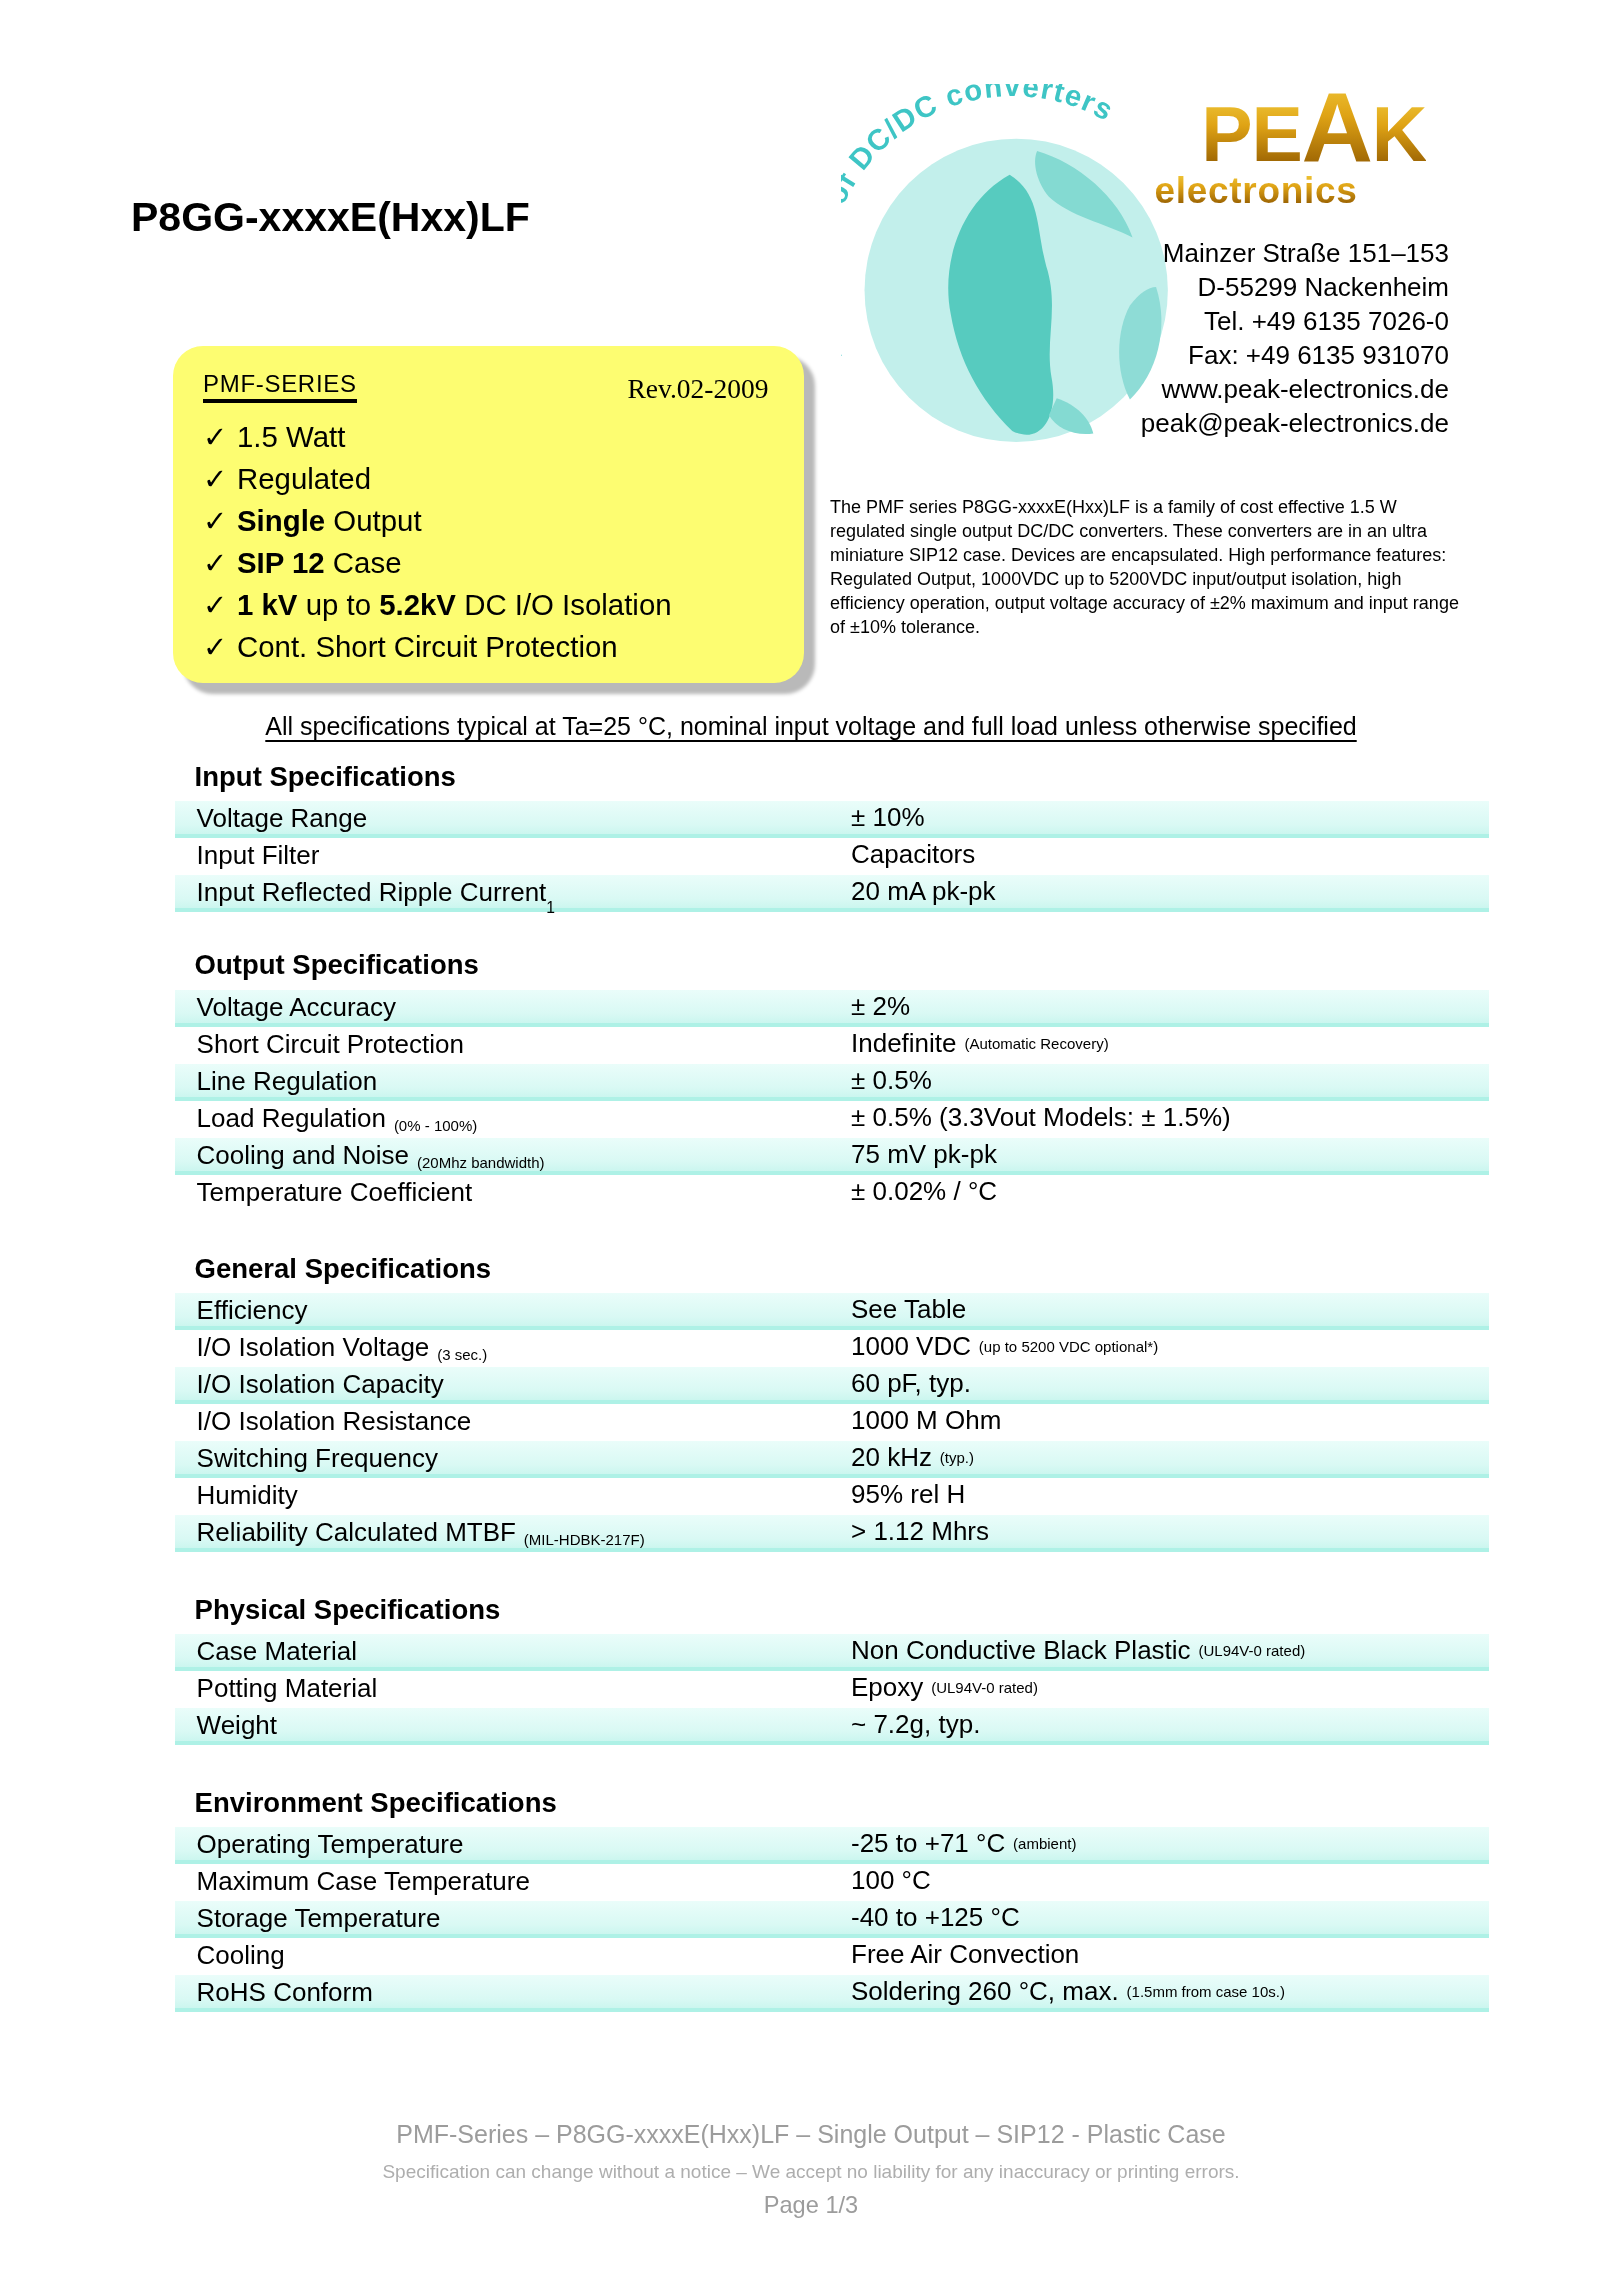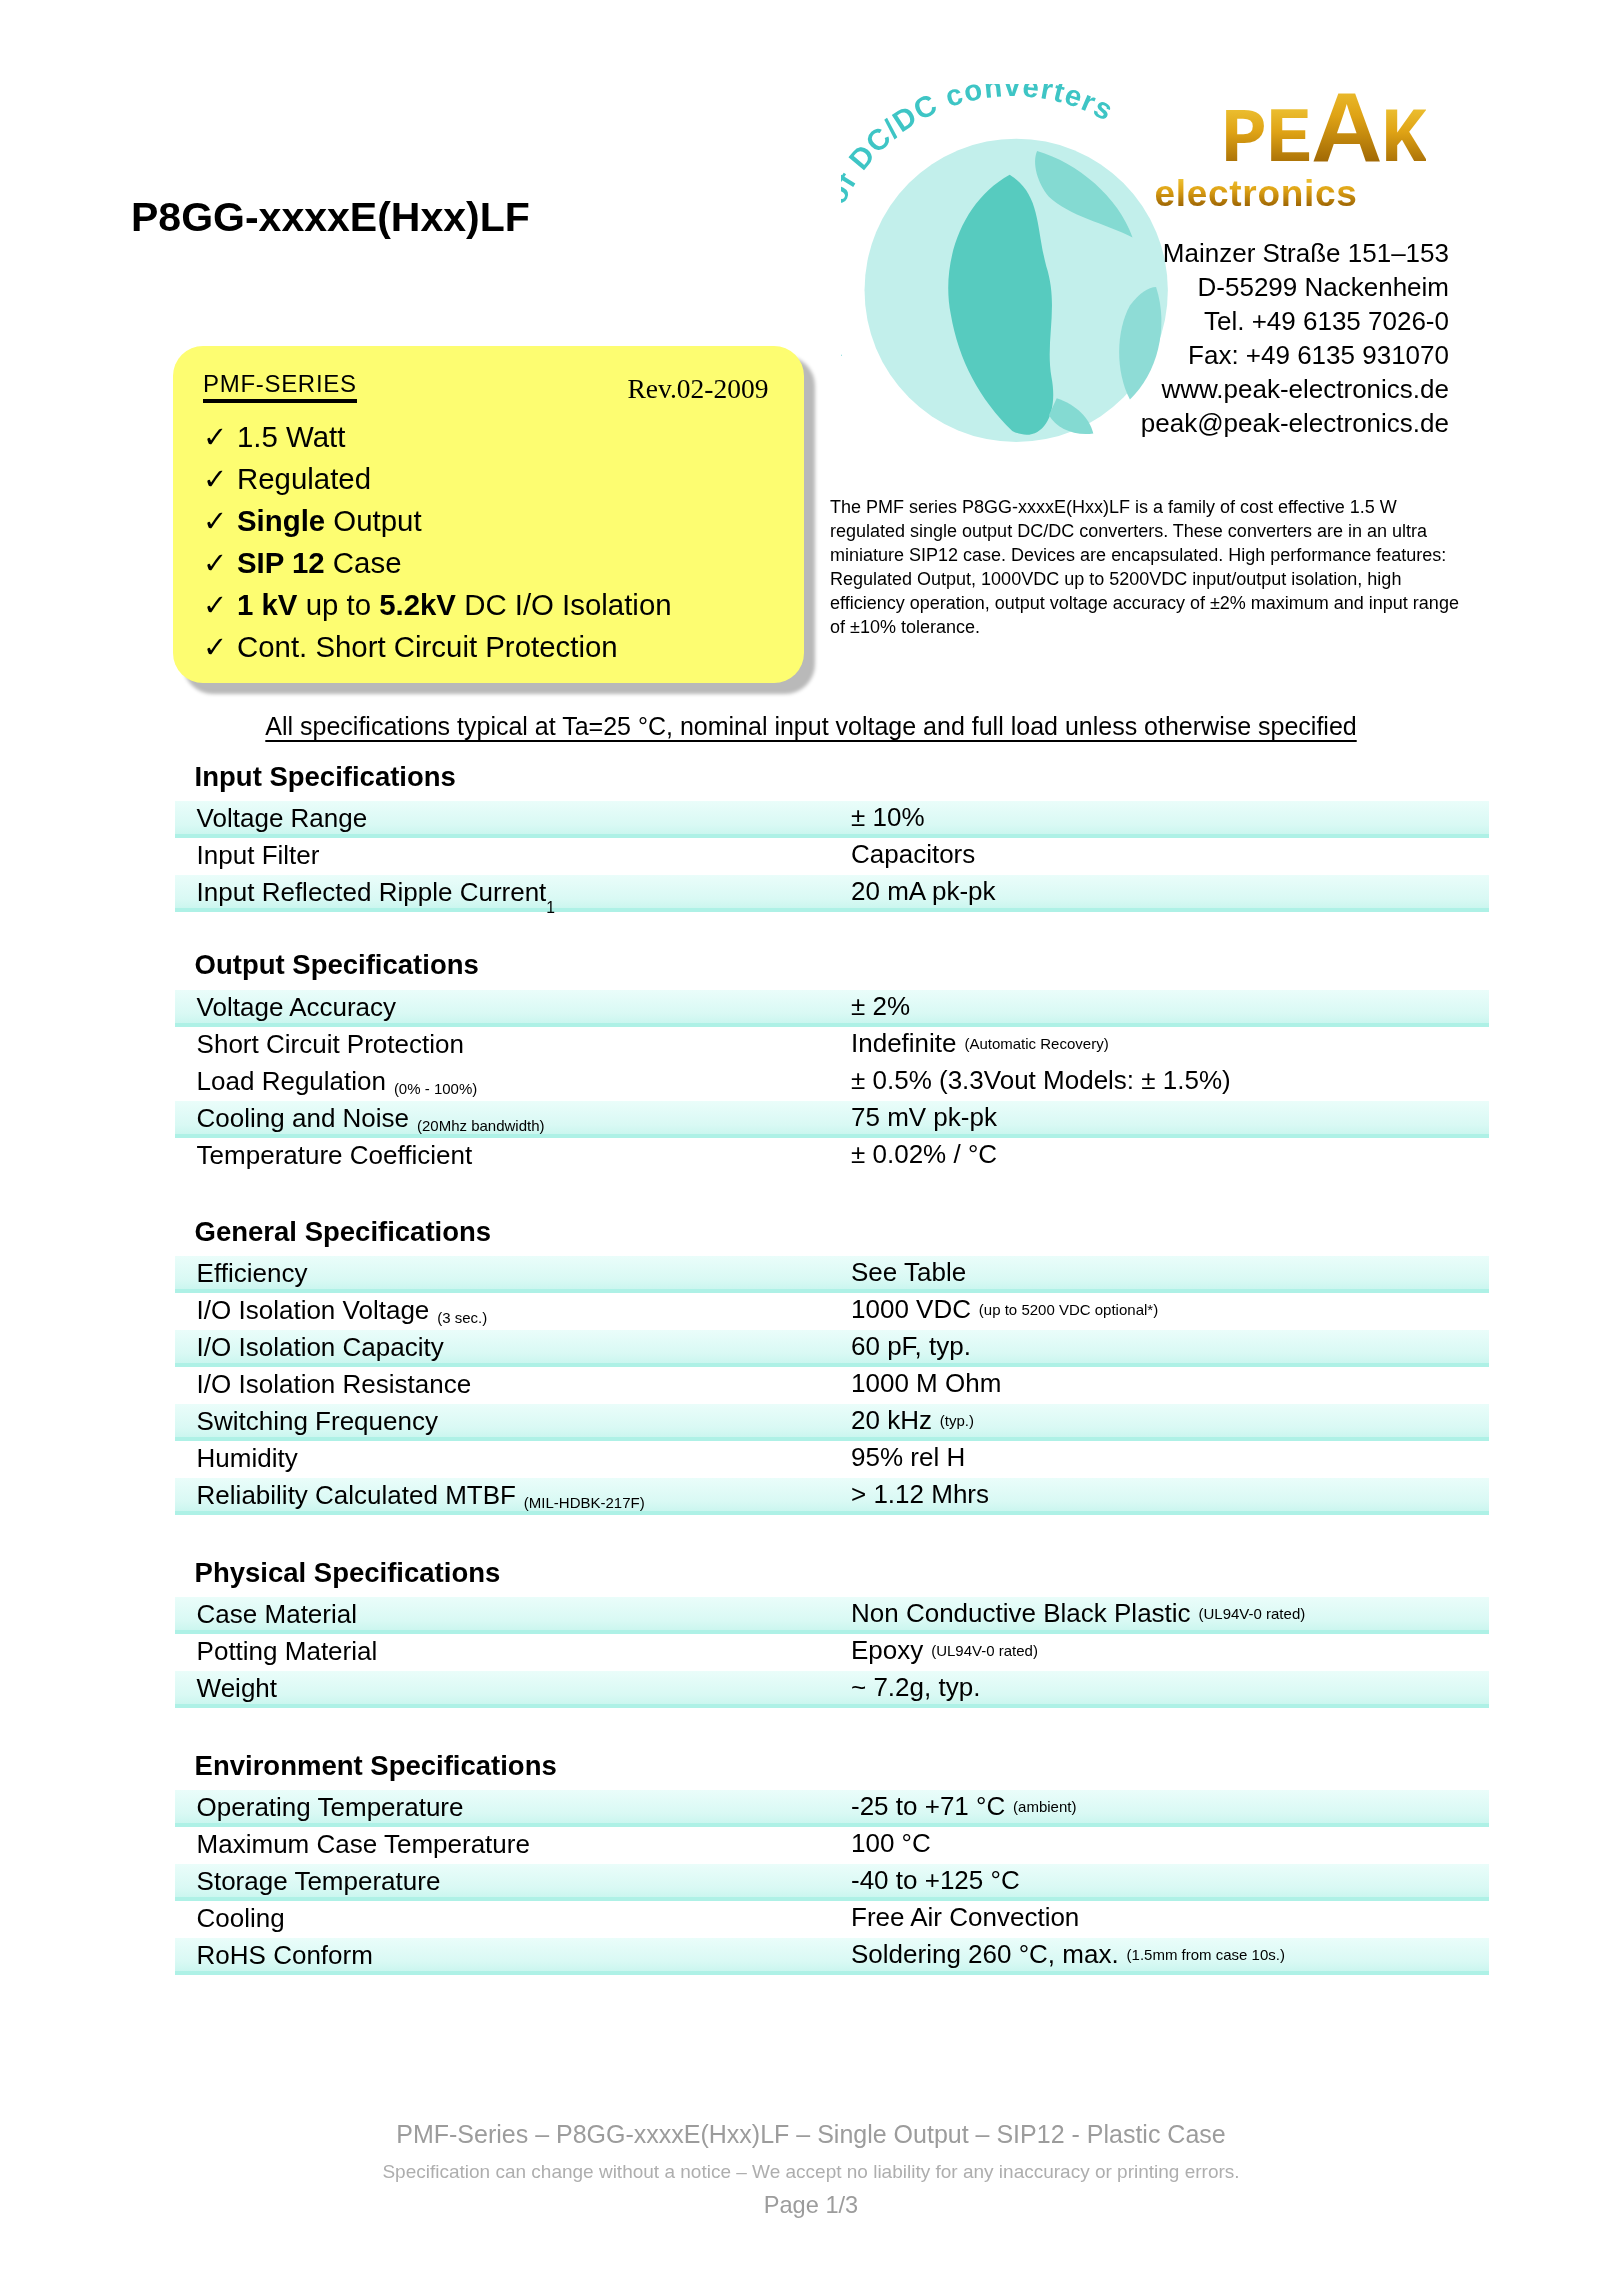--- a/index.html
+++ b/index.html
@@ -28,21 +28,21 @@
     color:#c8900e;
   }
   @supports ((-webkit-background-clip:text) or (background-clip:text)){
     .gold{
       background:linear-gradient(180deg,#f2cc3e 0%,#dfa315 40%,#9c6403 85%,#7a4a00 100%);
       -webkit-background-clip:text;background-clip:text;
       color:transparent;
     }
   }
   .peak-line{white-space:nowrap;letter-spacing:-1.3px;}
-  .peak-pe,.peak-k{font-size:77px;font-family:Liberation Mono, monospace;}
+  .peak-pe,.peak-k{font-size:77px;}
   .peak-a{font-size:99px;}
   .peak-sub{font-size:37px;margin-top:-3.9px;letter-spacing:0.7px;text-align:center;}
 
   .address{
     position:absolute;top:236px;right:173px;width:432px;
     text-align:right;font-size:26px;line-height:34px;z-index:2;
   }
 
   
   .yellow-box{
@@ -244,20 +244,28 @@
           <div class="row">
             <div class="label-cell">
               <span>Short Circuit Protection</span>
             </div>
             <div class="value-cell">
               <span>Indefinite</span>
               <span class="sm">(Automatic Recovery)</span>
             </div>
           </div>
 
+          <div class="row hl">
+            <div class="label-cell">
+              <span>Line Regulation</span>
+            </div>
+            <div class="value-cell">
+              <span>± 0.5%</span>
+            </div>
+          </div>
 
           <div class="row">
             <div class="label-cell">
               <span>Load Regulation</span>
               <span class="sm">(0% - 100%)</span>
             </div>
             <div class="value-cell">
               <span>± 0.5% (3.3Vout Models: ± 1.5%)</span>
             </div>
           </div>

